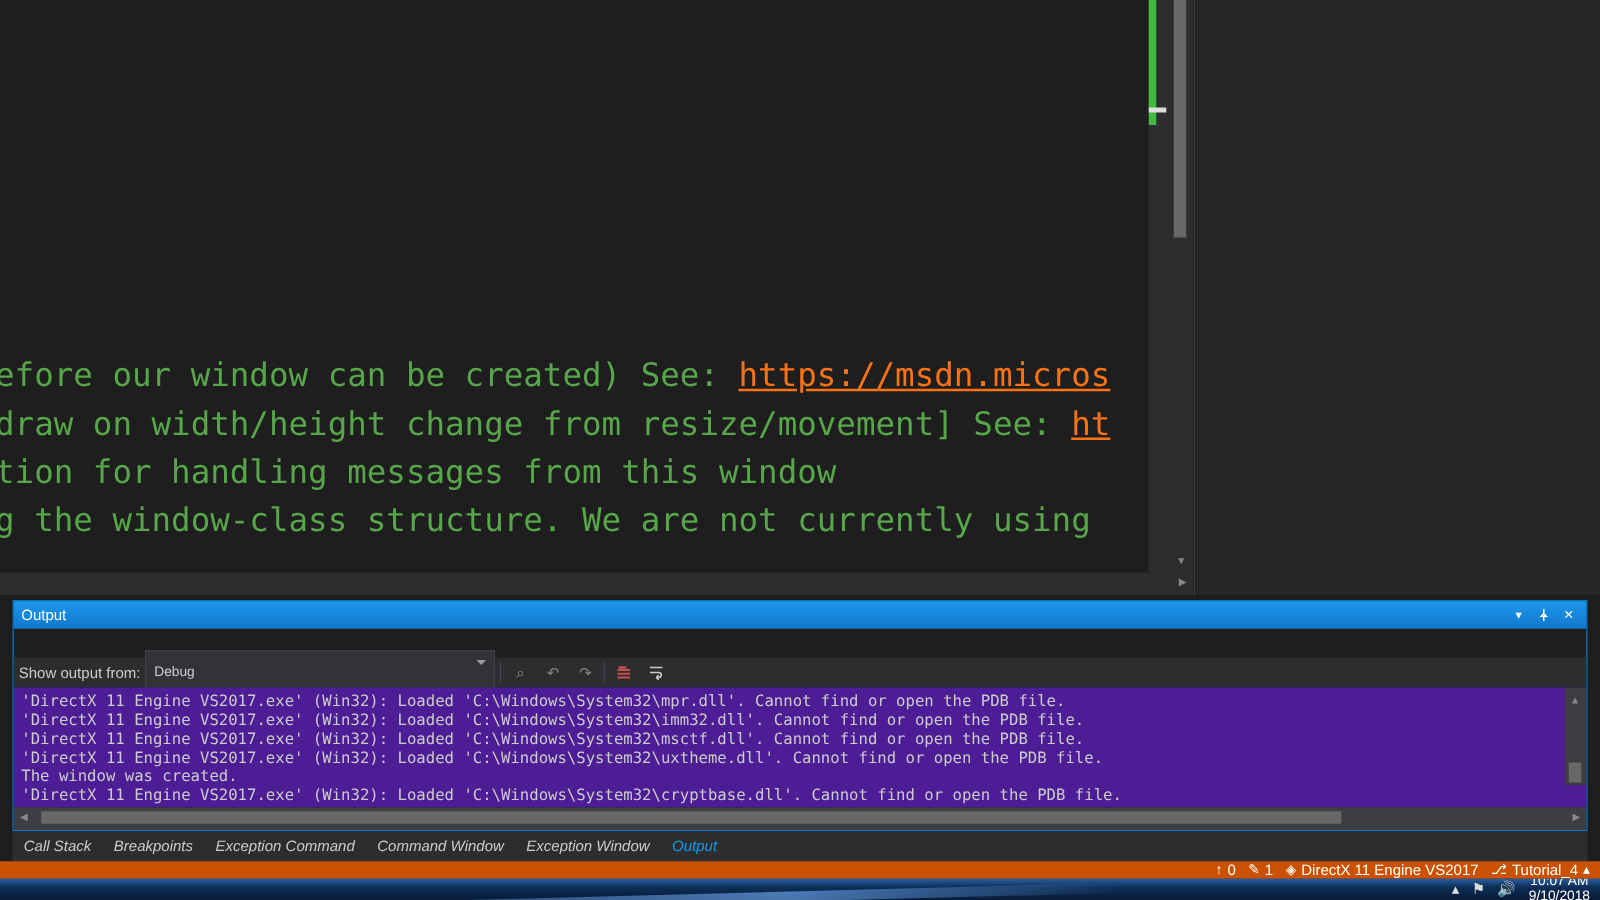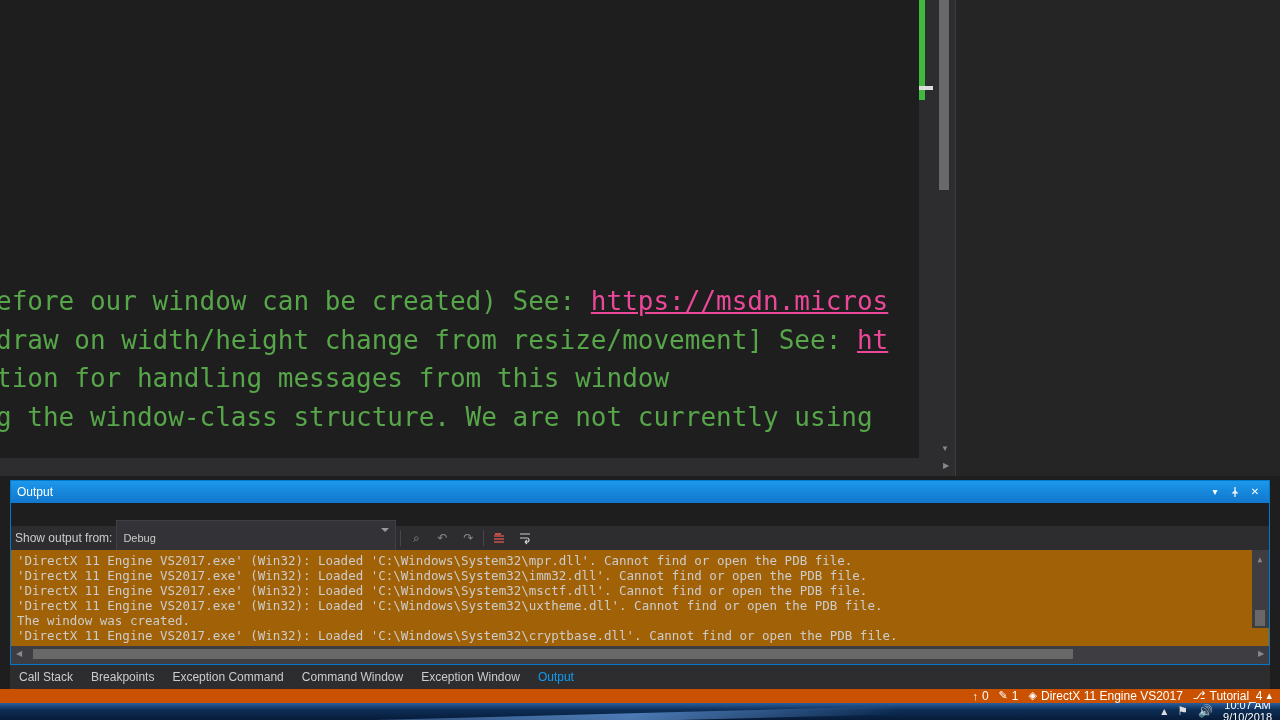--- a/index.html
+++ b/index.html
@@ -3,21 +3,21 @@
 <meta charset="utf-8">
 <style>
 * { margin:0; padding:0; box-sizing:border-box; }
 html,body { width:1280px; height:720px; overflow:hidden; font-family:"Segoe UI",sans-serif; background:#1e1e1e; }
 body { display:flex; flex-direction:column; }
 
 .editor-row { display:flex; height:458px; }
 .editor-area { flex:1; background:#1e1e1e; position:relative; display:flex; flex-direction:column; overflow:hidden; }
 .code-view { flex:1; overflow:hidden; position:relative; }
 .code-lines { position:absolute; left:-4px; top:282px; font-family:Consolas,monospace; font-size:26px; color:#57a64a; white-space:pre; line-height:38.5px; }
-.code-lines a { color:#ec4899; text-decoration:underline; }
+.code-lines a { color:#f97316; text-decoration:underline; }
 
 .editor-vscroll { width:18px; background:#2d2d30; position:relative; display:flex; flex-direction:column; }
 .vscroll-thumb { position:absolute; left:2px; width:10px; top:0; height:190px; background:#686868; }
 .green1 { position:absolute; left:0; width:6px; background:#3fba3f; top:0; height:100px; }
 .white1 { position:absolute; left:0; width:14px; background:#ddd; top:86px; height:4px; }
 .editor-hscroll { height:18px; background:#2d2d30; position:relative; }
 .hscroll-btn { position:absolute; right:2px; top:1px; width:14px; height:14px; color:#888; font-size:8px; text-align:center; line-height:14px; }
 .vscroll-btn { position:absolute; left:1px; bottom:2px; width:14px; height:14px; color:#888; font-size:8px; text-align:center; line-height:14px; }
 .vscroll-col { width:18px; background:#2d2d30; position:relative; }
 
@@ -28,28 +28,28 @@
 .output-panel { flex:0 0 auto; display:flex; flex-direction:column; border:1px solid #007acc; margin:0 10px; }
 .output-title { height:22px; background:linear-gradient(#1c97ea,#1177cc); color:#fff; font-size:12px; display:flex; align-items:center; padding:0 6px; }
 .output-title .spacer { flex:1; }
 .tb-icon { width:16px; height:16px; margin-left:4px; display:flex; align-items:center; justify-content:center; cursor:pointer; color:#fff; font-size:10px; }
 .output-toolbar { height:24px; background:#2d2d30; display:flex; align-items:center; font-size:12px; color:#ccc; padding:0 4px; gap:4px;margin-top:23px; }
 .select-wrap { display:flex; align-items:center; background:#333337; border:1px solid #3f3f46; height:36px; padding:0 18px 0 6px; position:relative; font-size:11px; min-width:280px; }
 .select-wrap::after { content:""; position:absolute; right:6px; top:7px; border:4px solid transparent; border-top-color:#999; }
 .sep { width:1px; height:16px; background:#46464a; }
 .icon-btn { width:22px; height:22px; display:flex; align-items:center; justify-content:center; color:#888; font-size:12px; cursor:pointer; }
 
-.output-body { flex:1; background:#a16207; font-family:Consolas,monospace; font-size:12.5px; color:#ccc; padding:3px 6px; white-space:pre; overflow:hidden; position:relative; line-height:15px; min-height:96px;}
+.output-body { flex:1; background:#4c1d95; font-family:Consolas,monospace; font-size:12.5px; color:#ccc; padding:3px 6px; white-space:pre; overflow:hidden; position:relative; line-height:15px; min-height:96px;}
 .output-vscroll { position:absolute; right:0; top:0; bottom:18px; width:17px; background:#3e3e42; }
 .ovthumb { position:absolute; left:3px; width:10px; top:60px; height:16px; background:#686868; }
 .out-arrow { position:absolute; width:12px; height:14px; color:#888; font-size:8px; text-align:center; }
 .output-hscroll { height:18px; background:#3e3e42; position:relative; }
 .ohthumb { position:absolute; left:22px; height:10px; top:3px; width:1040px; background:#686868; }
 
-.tabstrip { height:36px; background:#2d2d30; display:flex; align-items:center; font-size:12px; color:#ccc; margin:0; }
+.tabstrip { height:36px; background:#2d2d30; display:flex; align-items:center; font-size:12px; color:#ccc; margin:0;font-style:italic; }
 .tab { padding:0 9px; height:24px; display:flex; align-items:center; cursor:pointer; }
 .tab.active { color:#0e9cf0; }
 
 .statusbar { height:25px; background:#ca5100; color:#fff; font-size:12px; display:flex; align-items:center; justify-content:flex-end; padding:0 8px; gap:10px; }
 .sb-item { display:flex; align-items:center; gap:4px; }
 .sicon { font-size:11px; }
 
 .taskbar { height:40px; background:linear-gradient(#2a5f9e,#0d2e56 40%,#071b38); display:flex; align-items:center; justify-content:flex-end; padding:0 8px; color:#fff; font-size:11px; gap:10px; position:relative; overflow:hidden;}
 .tray-icon { color:#ddd; font-size:12px; }
 .clock { text-align:center; line-height:12px; }

